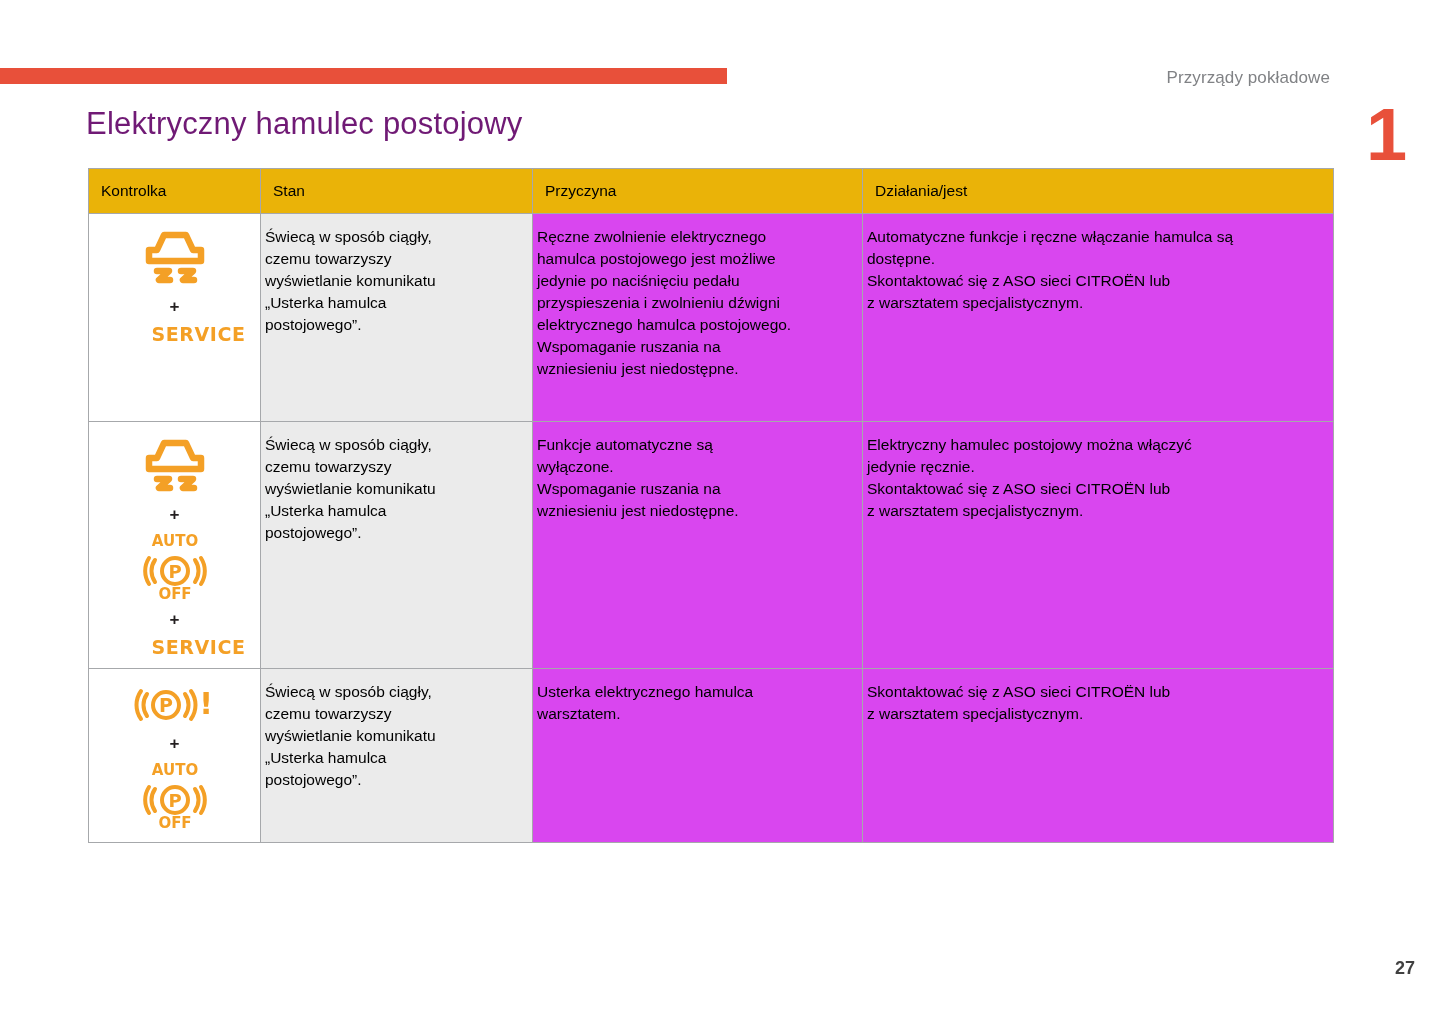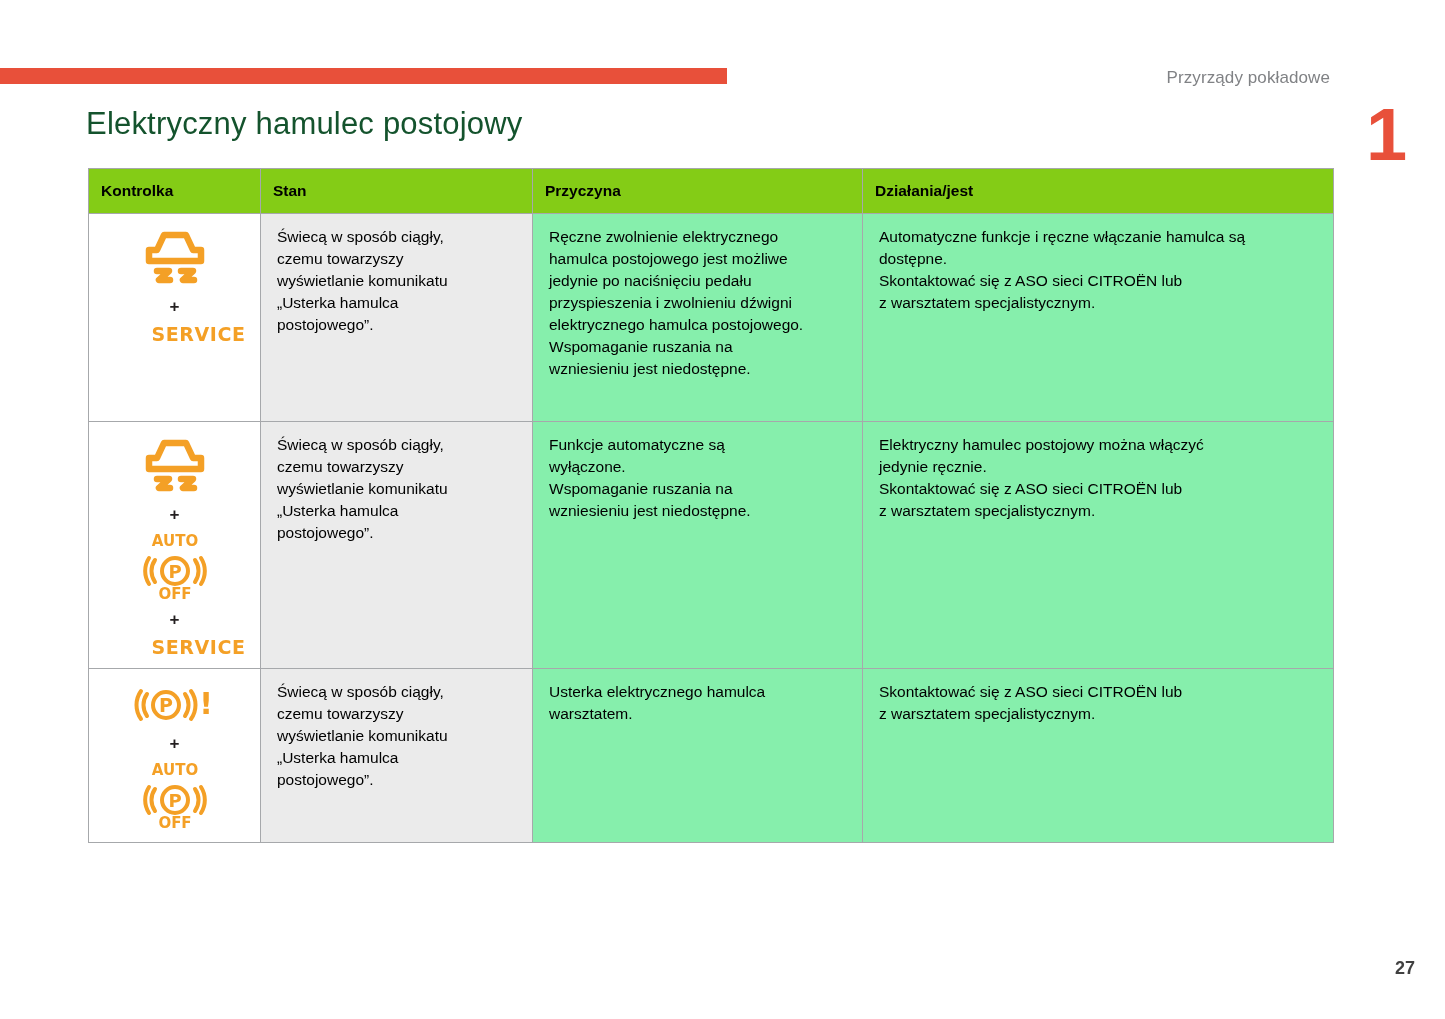--- a/index.html
+++ b/index.html
@@ -39,68 +39,68 @@
     line-height: 80px;
     text-align: center;
     font-family: "Liberation Sans", sans-serif;
   }
 
   
   .page-title {
     position: absolute;
     left: 86px; top: 106px;
     font-size: 31px;
-    color: #14532d;
+    color: #701a75;
     font-weight: normal;
     letter-spacing: .2px;
   }
 
   
   .warn-table {
     position: absolute;
     left: 88px; top: 168px;
     width: 1245px;
     border-collapse: collapse;
     table-layout: fixed;
   }
   .warn-table th, .warn-table td {
     border: 1px solid #a6a8ab;
     vertical-align: top;
     padding: 0;
   }
   .warn-table thead th {
-    background: #84cc16;
+    background: #eab308;
     height: 44px;
     font-size: 15.5px;
-    font-weight: bold;
+    font-weight: normal;
     color: #000;
     text-align: left;
     padding: 0 0 0 12px;
     vertical-align: middle;
   }
   .col-icon   { width: 172px; }
   .col-state  { width: 272px; }
   .col-cause  { width: 330px; }
   .col-action { width: 471px; }
 
   td.cell-icon {
     text-align: center;
     padding: 14px 6px 10px 6px;
   }
   td.cell-state {
     background: #ebebeb;
   }
   td.cell-text {
-    background: #86efac;
+    background: #d946ef;
   }
   .cell-body {
     font-size: 15.5px;
     line-height: 22px;
     color: #000;
-    padding: 12px 14px 14px 16px;
+    padding: 12px 14px 14px 4px;
     white-space: pre-line;
   }
 
   
   .icon-stack {
     display: flex;
     flex-direction: column;
     align-items: center;
     justify-content: flex-start;
   }

